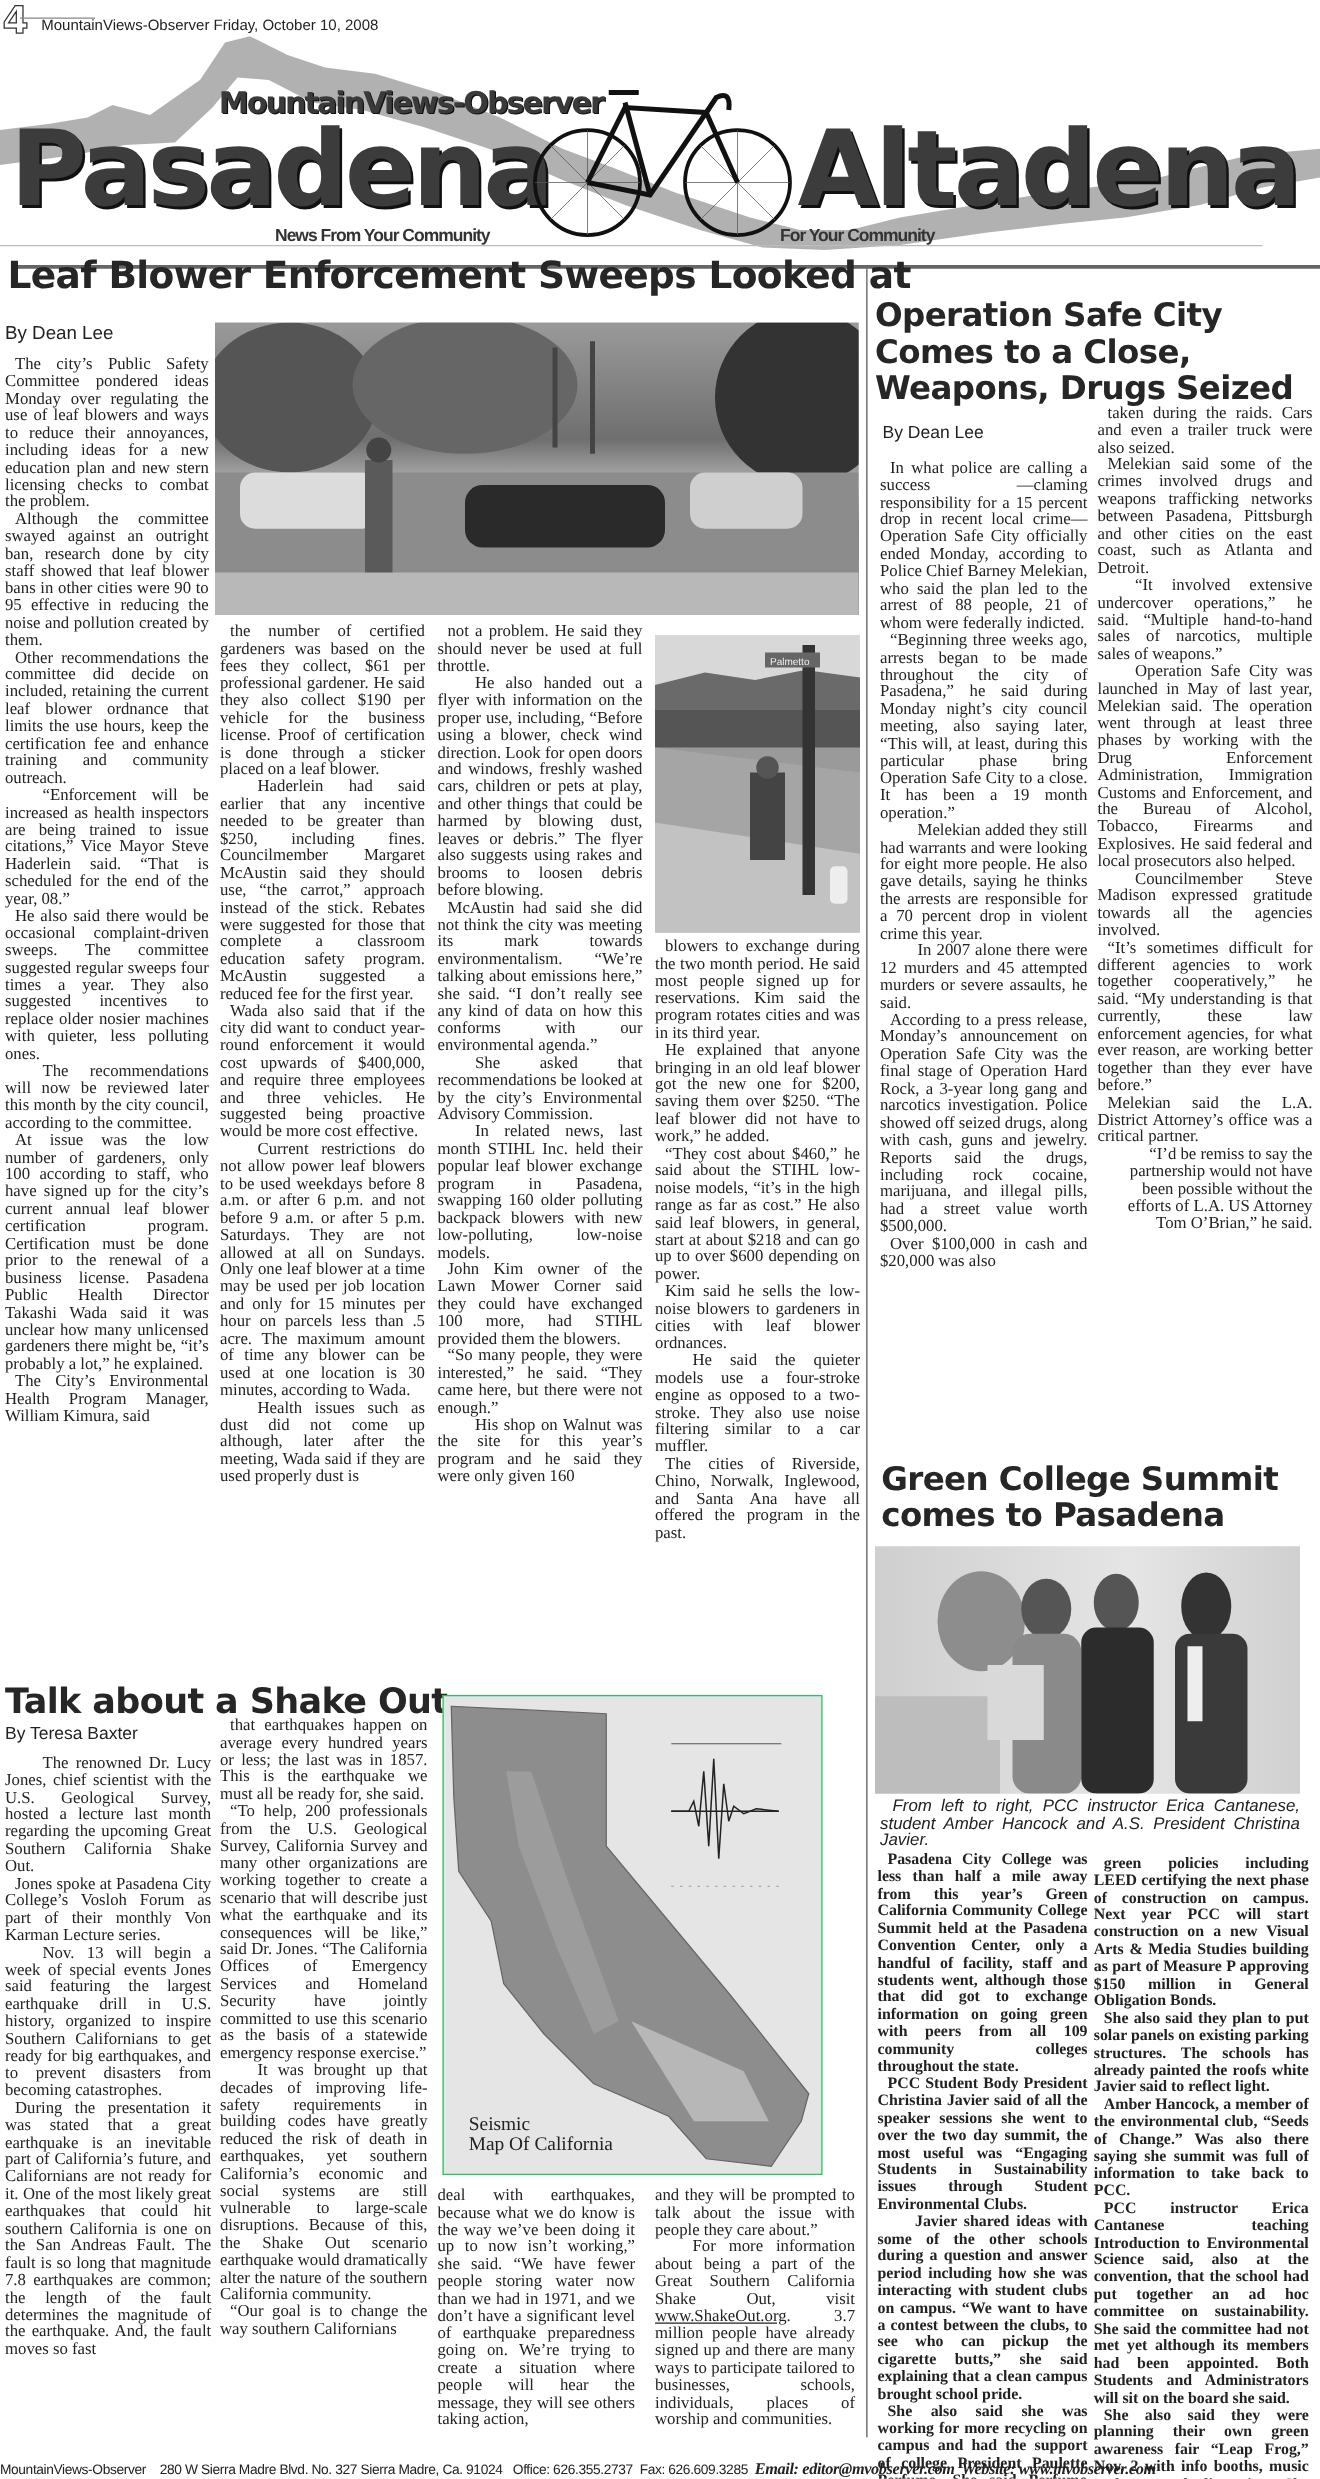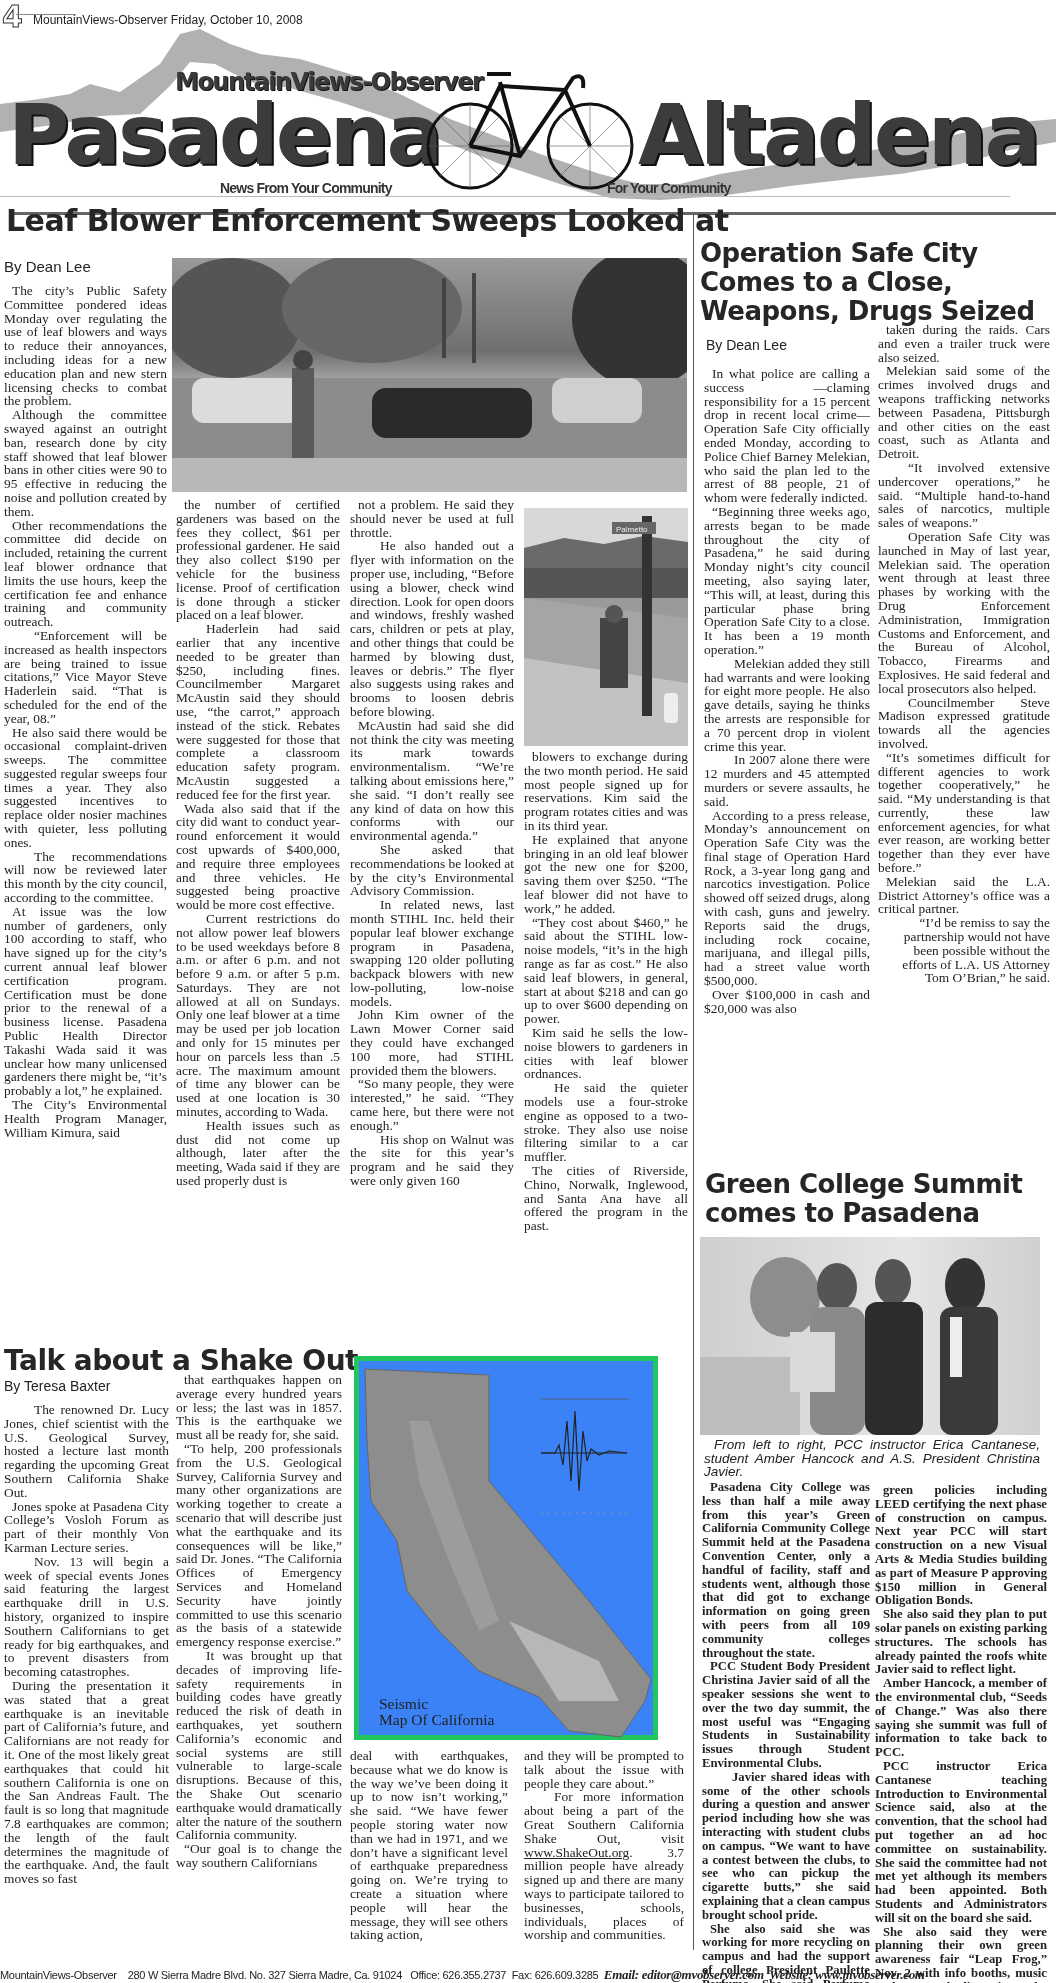--- a/index.html
+++ b/index.html
@@ -48,21 +48,21 @@
     </g>
     <g fill="none" stroke="#111" stroke-width="4">
       <polyline points="45,84 95,94 140,28 75,24 45,84"></polyline>
       <line x1="95" y1="94" x2="75" y2="20"></line>
       <line x1="140" y1="28" x2="165" y2="84"></line>
       <line x1="62" y1="12" x2="86" y2="12"></line>
       <path d="M140,28 L148,16 Q160,10 158,26"></path>
     </g>
   </svg>
   <div class="abs" style="left:220px;top:156px;font-family:'Liberation Sans',sans-serif;font-weight:bold;font-size:14px;letter-spacing:-0.8px;color:#333;">News From Your Community</div>
-  <div class="abs" style="left:607px;top:156px;font-family:'Liberation Sans',sans-serif;font-weight:bold;font-size:14px;letter-spacing:-0.8px;color:#333;">For Your Community</div>
+  <div class="abs" style="left:624px;top:156px;font-family:'Liberation Sans',sans-serif;font-weight:bold;font-size:14px;letter-spacing:-0.8px;color:#333;">For Your Community</div>
 </div>
 <div class="abs" style="left:0;top:196px;width:1010px;height:1px;background:#bbb;"></div>
 <div class="abs" style="left:10px;top:212px;width:1046px;height:3px;background:#666;"></div>
 
 <div class="abs headline" style="left:6px;top:204px;font-size:30px;line-height:34px;white-space:nowrap;">Leaf Blower Enforcement Sweeps Looked at</div>
 <div class="abs byline" style="left:4px;top:258px;">By Dean Lee</div>
 
 <div class="abs photo" style="left:172px;top:258px;width:515px;height:234px;background:linear-gradient(180deg,#9a9a9a 0%,#6f6f6f 40%,#b0b0b0 55%,#5a5a5a 70%,#8a8a8a 100%);">
   <svg width="515" height="234" style="display:block">
     <ellipse cx="60" cy="60" rx="70" ry="60" fill="#555"></ellipse>
@@ -110,21 +110,21 @@
   <p class="ind2">Haderlein had said earlier that any incentive needed to be greater than $250, including fines. Councilmember Margaret McAustin said they should use, “the carrot,” approach instead of the stick. Rebates were suggested for those that complete a classroom education safety program. McAustin suggested a reduced fee for the first year.</p>
   <p>Wada also said that if the city did want to conduct year-round enforcement it would cost upwards of $400,000, and require three employees and three vehicles. He suggested being proactive would be more cost effective.</p>
   <p class="ind2">Current restrictions do not allow power leaf blowers to be used weekdays before 8 a.m. or after 6 p.m. and not before 9 a.m. or after 5 p.m. Saturdays. They are not allowed at all on Sundays. Only one leaf blower at a time may be used per job location and only for 15 minutes per hour on parcels less than .5 acre. The maximum amount of time any blower can be used at one location is 30 minutes, according to Wada.</p>
   <p class="ind2">Health issues such as dust did not come up although, later after the meeting, Wada said if they are used properly dust is</p>
 </div>
 <div class="abs body-text" style="left:350px;top:498px;width:164px;">
   <p>not a problem. He said they should never be used at full throttle.</p>
   <p class="ind2">He also handed out a flyer with information on the proper use, including, “Before using a blower, check wind direction. Look for open doors and windows, freshly washed cars, children or pets at play, and other things that could be harmed by blowing dust, leaves or debris.” The flyer also suggests using rakes and brooms to loosen debris before blowing.</p>
   <p>McAustin had said she did not think the city was meeting its mark towards environmentalism. “We’re talking about emissions here,” she said. “I don’t really see any kind of data on how this conforms with our environmental agenda.”</p>
   <p class="ind2">She asked that recommendations be looked at by the city’s Environmental Advisory Commission.</p>
-  <p class="ind2">In related news, last month STIHL Inc. held their popular leaf blower exchange program in Pasadena, swapping 120 older polluting backpack blowers with new low-polluting, low-noise models.</p>
+  <p class="ind2">In related news, last month STIHL Inc. held their popular leaf blower exchange program in Pasadena, swapping 160 older polluting backpack blowers with new low-polluting, low-noise models.</p>
   <p>John Kim owner of the Lawn Mower Corner said they could have exchanged 100 more, had STIHL provided them the blowers.</p>
   <p>“So many people, they were interested,” he said. “They came here, but there were not enough.”</p>
   <p class="ind2">His shop on Walnut was the site for this year’s program and he said they were only given 160</p>
 </div>
 <div class="abs body-text" style="left:524px;top:750px;width:164px;">
   <p>blowers to exchange during the two month period. He said most people signed up for reservations. Kim said the program rotates cities and was in its third year.</p>
   <p>He explained that anyone bringing in an old leaf blower got the new one for $200, saving them over $250. “The leaf blower did not have to work,” he added.</p>
   <p>“They cost about $460,” he said about the STIHL low-noise models, “it’s in the high range as far as cost.” He also said leaf blowers, in general, start at about $218 and can go up to over $600 depending on power.</p>
   <p>Kim said he sells the low-noise blowers to gardeners in cities with leaf blower ordnances.</p>
   <p class="ind2">He said the quieter models use a four-stroke engine as opposed to a two-stroke. They also use noise filtering similar to a car muffler.</p>
@@ -193,21 +193,21 @@
   <p class="ind2">Nov. 13 will begin a week of special events Jones said featuring the largest earthquake drill in U.S. history, organized to inspire Southern Californians to get ready for big earthquakes, and to prevent disasters from becoming catastrophes.</p>
   <p>During the presentation it was stated that a great earthquake is an inevitable part of California’s future, and Californians are not ready for it. One of the most likely great earthquakes that could hit southern California is one on the San Andreas Fault. The fault is so long that magnitude 7.8 earthquakes are common; the length of the fault determines the magnitude of the earthquake. And, the fault moves so fast</p>
 </div>
 <div class="abs body-text" style="left:176px;top:1373px;width:166px;">
   <p>that earthquakes happen on average every hundred years or less; the last was in 1857. This is the earthquake we must all be ready for, she said.</p>
   <p>“To help, 200 professionals from the U.S. Geological Survey, California Survey and many other organizations are working together to create a scenario that will describe just what the earthquake and its consequences will be like,” said Dr. Jones. “The California Offices of Emergency Services and Homeland Security have jointly committed to use this scenario as the basis of a statewide emergency response exercise.”</p>
   <p class="ind2">It was brought up that decades of improving life-safety requirements in building codes have greatly reduced the risk of death in earthquakes, yet southern California’s economic and social systems are still vulnerable to large-scale disruptions. Because of this, the Shake Out scenario earthquake would dramatically alter the nature of the southern California community.</p>
   <p>“Our goal is to change the way southern Californians</p>
 </div>
 
-<div class="abs" style="left:354px;top:1356px;width:304px;height:384px;border:5px solid #22c55e;background:#3b82f6;">
+<div class="abs" style="left:354px;top:1356px;width:304px;height:384px;border:1px solid #22c55e;background:#e5e5e5;">
   <svg width="304" height="384" style="display:block">
     <path d="M6,8 L130,14 L130,120 L230,240 L292,318 L286,340 L262,376 L210,370 L180,336 L120,310 L80,270 L48,230 L38,180 L12,140 L8,80 Z" fill="#8d8d8d" stroke="#666"></path>
     <path d="M50,60 L70,60 L100,150 L140,260 L120,270 L90,200 L60,120 Z" fill="#9c9c9c"></path>
     <path d="M150,260 L240,300 L260,340 L200,340 Z" fill="#b7b7b7"></path>
     <g stroke="#222" stroke-width="1.2" fill="none">
       <line x1="182" y1="92" x2="268" y2="92"></line>
       <polyline points="182,92 196,92 200,84 204,104 208,60 212,120 216,50 220,130 224,70 228,100 232,88 240,94 250,90 268,92"></polyline>
     </g>
     <line x1="182" y1="38" x2="270" y2="38" stroke="#555" stroke-width="0.8"></line>
     <line x1="182" y1="152" x2="270" y2="152" stroke="#999" stroke-width="0.8" stroke-dasharray="2,5"></line>

